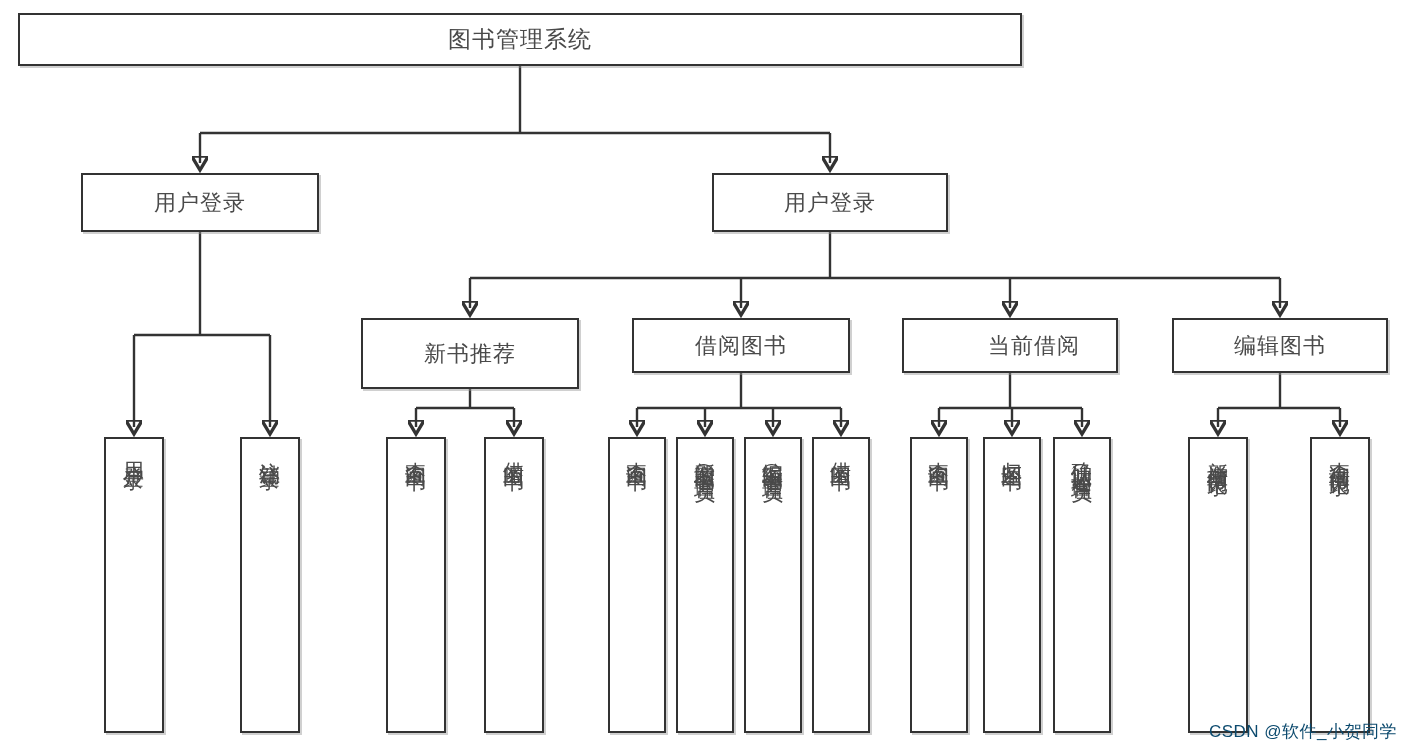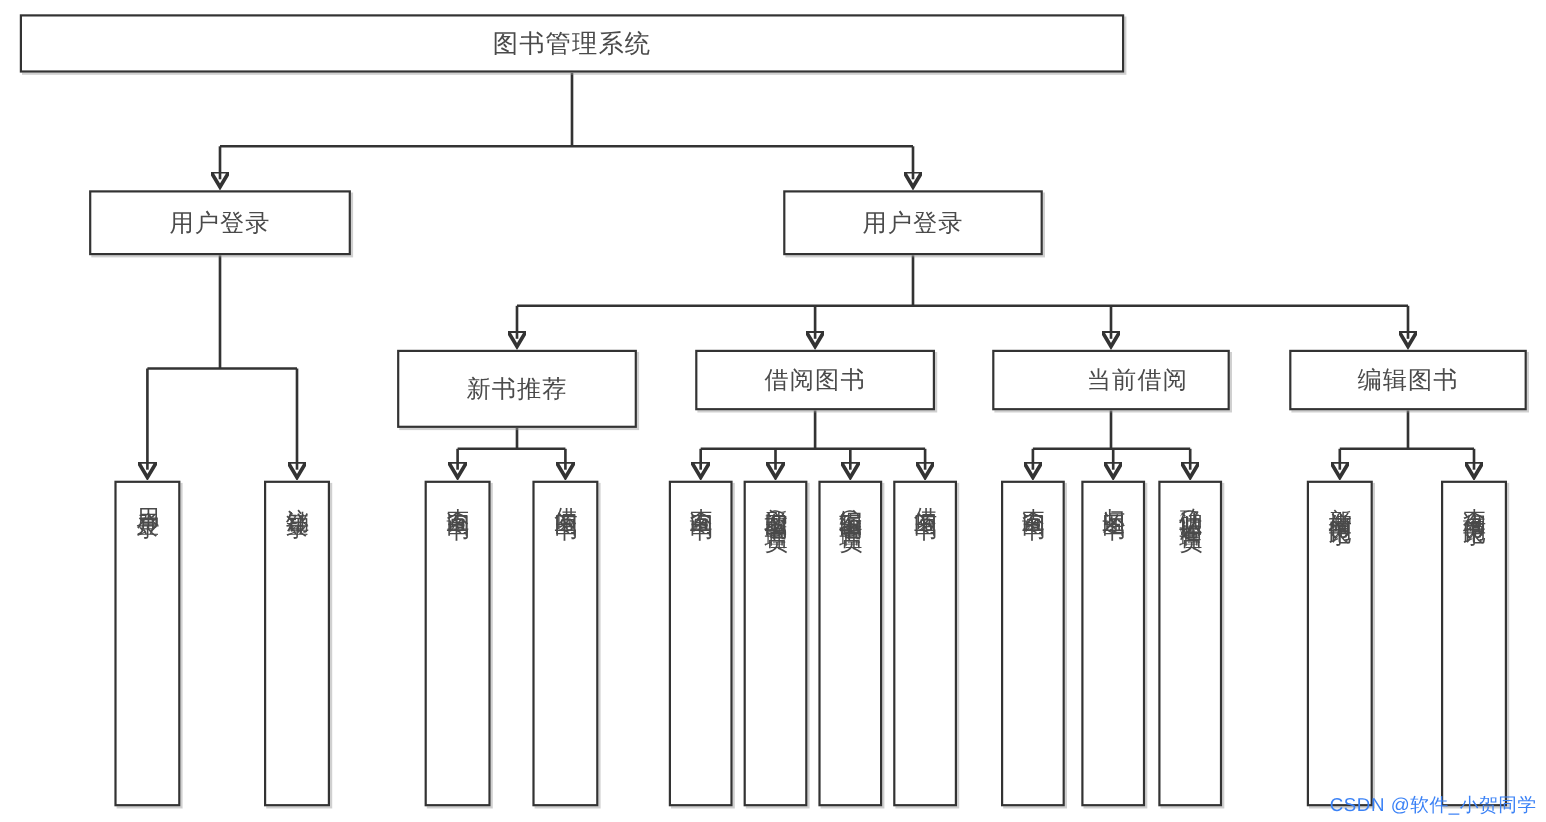--- a/index.html
+++ b/index.html
@@ -70,21 +70,21 @@
     letter-spacing: 3px;
     line-height: 1.0;
     white-space: nowrap;
   }
   
   #watermark {
     position: absolute;
     right: 8px;
     bottom: 4px;
     font-size: 17px;
-    color: #3b82f6;
+    color: #0c4a6e;
     letter-spacing: 0.5px;
     z-index: 5;
     user-select: none;
   }
 </style>
 </head>
 <body>
 
 <div id="diagram-root">
 

